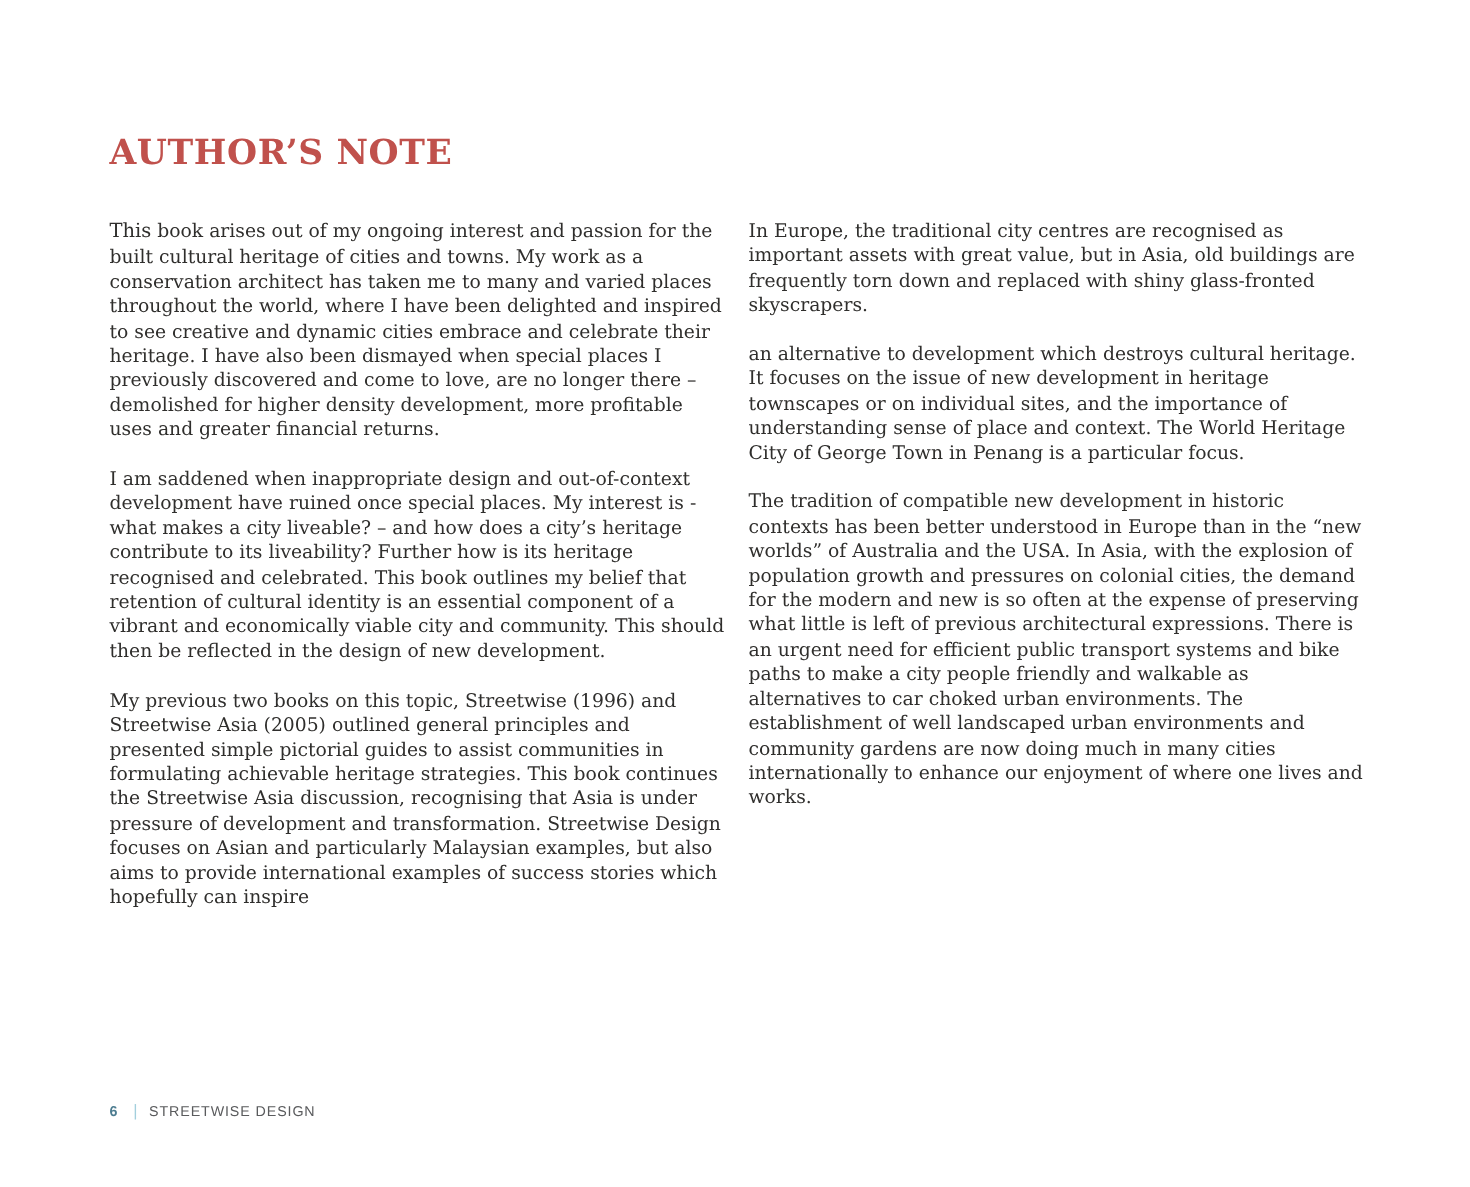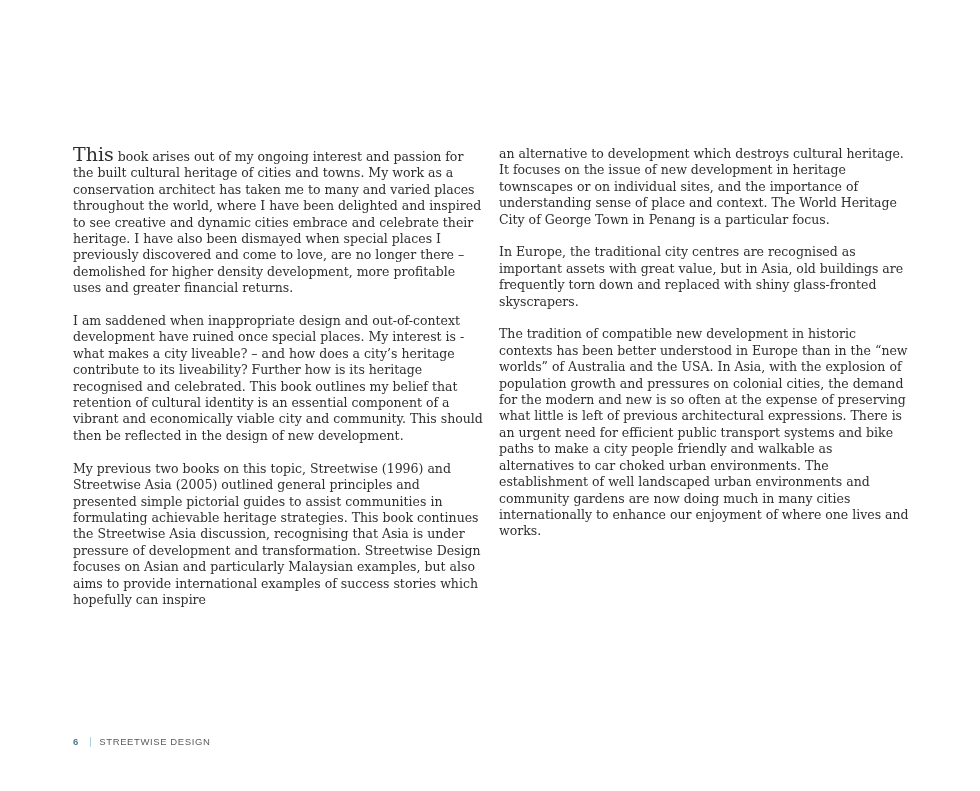--- a/index.html
+++ b/index.html
@@ -39,21 +39,21 @@
     width: 412px;
     font-size: 12.5px;
     line-height: 16.4px;
     color: #2f2e2c;
     text-align: left;
   }
   .col p {
     margin: 0 0 16.4px 0;
   }
   .lead-word {
-    font-size: 19px;
+    font-size: 13px;
     line-height: 16.4px;
     text-align: right;
   }
   .footer {
     position: absolute;
     left: 73px;
     top: 735px;
     display: flex;
     align-items: center;
     font-family: "Liberation Sans", sans-serif;
@@ -72,35 +72,36 @@
   }
   .book-title {
     color: #5a5b5d;
   }
 </style>
 </head>
 <body>
 
 <div class="page">
 
+  <h1 class="heading">AUTHOR’S NOTE</h1>
 
   <div class="columns">
 
     <div class="col">
       <p><span class="lead-word">This</span><span> book arises out of my ongoing interest and passion for the built cultural heritage of cities and towns.  My work as a conservation architect has taken me to many and varied places throughout the world, where I have been delighted and inspired to see creative and dynamic cities embrace and celebrate their heritage.  I have also been dismayed when special places I previously discovered and come to love, are no longer there – demolished for higher density development, more profitable uses and greater financial returns.</span></p>
       <div>
           <p>I am saddened when inappropriate design and out-of-context development have ruined once special places.  My interest is - what makes a city liveable? – and how does a city’s heritage contribute to its liveability?  Further how is its heritage recognised and celebrated. This book outlines my belief that retention of cultural identity is an essential component of a vibrant and economically viable city and community.  This should then be reflected in the design of new development.</p>
           <p>My previous two books on this topic, Streetwise (1996) and Streetwise Asia (2005) outlined general principles and presented simple pictorial guides to assist communities in formulating achievable heritage strategies. This book continues the Streetwise Asia discussion, recognising that Asia is under pressure of development and transformation.  Streetwise Design focuses on Asian and particularly Malaysian examples, but also aims to provide international examples of success stories which hopefully can inspire</p>
         </div>
     </div>
 
     <div class="col">
       <div>
+          <p>In Europe, the traditional city centres are recognised as important assets with great value, but in Asia, old buildings are frequently torn down and replaced with shiny glass-fronted skyscrapers.</p>
           <p>an alternative to development which destroys cultural heritage.  It focuses on the issue of new development in heritage townscapes or on individual sites, and the importance of understanding sense of place and context.  The World Heritage City of George Town in Penang is a particular focus.</p>
-          <p>In Europe, the traditional city centres are recognised as important assets with great value, but in Asia, old buildings are frequently torn down and replaced with shiny glass-fronted skyscrapers.</p>
           <p>The tradition of compatible new development in historic contexts has been better understood in Europe than in the “new worlds” of Australia and the USA.  In Asia, with the explosion of population growth and pressures on colonial cities, the demand for the modern and new is so often at the expense of preserving what little is left of previous architectural expressions.  There is an urgent need for efficient public transport systems and bike paths to make a city people friendly and walkable as alternatives to car choked urban environments.  The establishment of well landscaped urban environments and community gardens are now doing much in many cities internationally to enhance our enjoyment of where one lives and works.</p>
         </div>
     </div>
 
   </div>
 
   <div class="footer">
     <span class="page-number">6</span>
     <span class="footer-divider">|</span>
     <span class="book-title">STREETWISE DESIGN</span>

